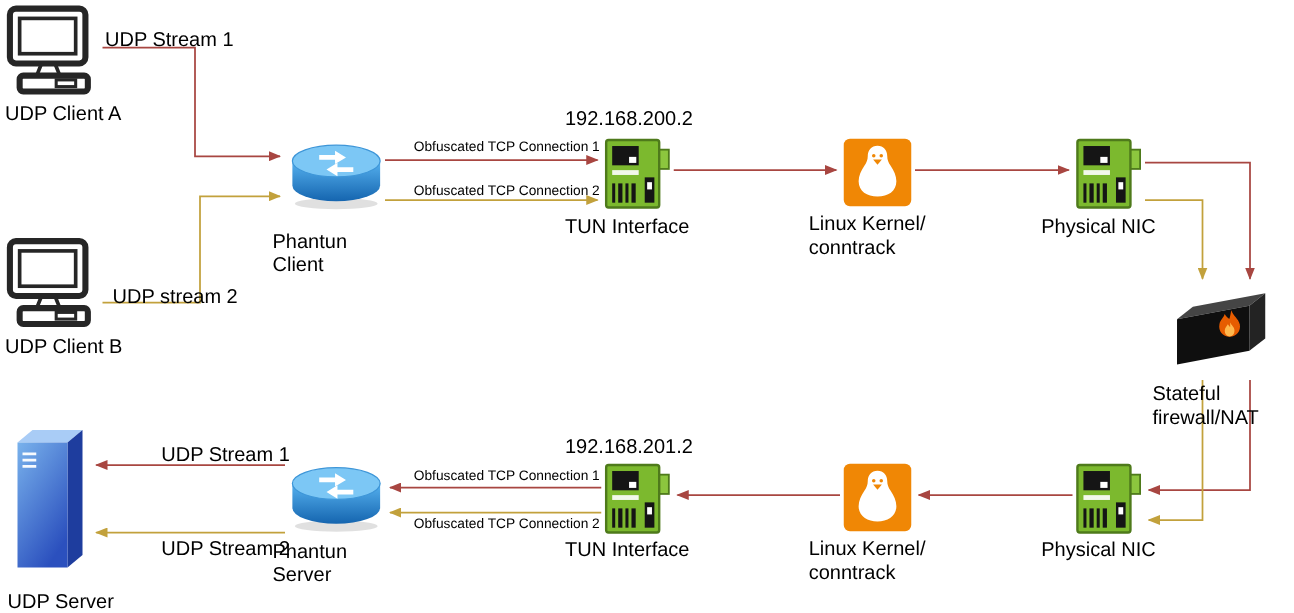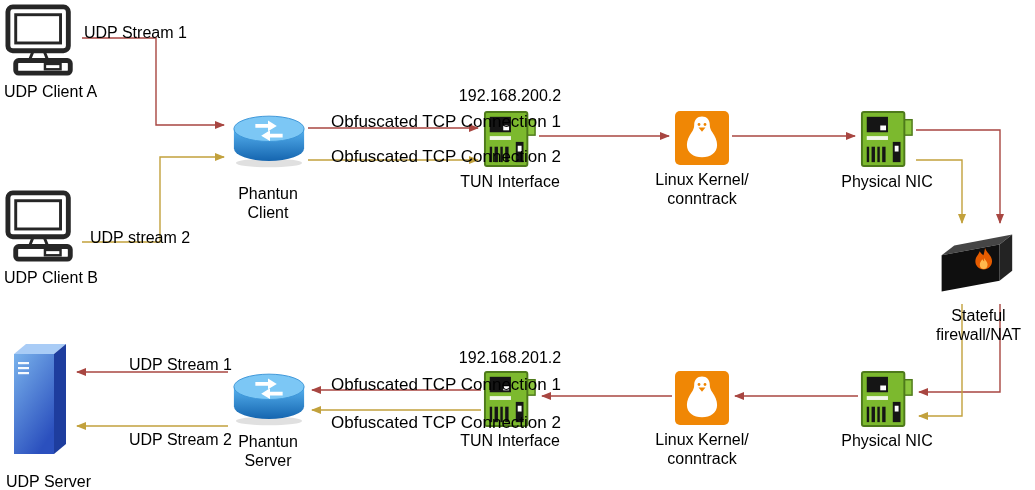--- a/index.html
+++ b/index.html
@@ -1,22 +1,22 @@
 <!DOCTYPE html>
 <html><head>
 <meta charset="utf-8">
 <style>
   * { margin:0; padding:0; box-sizing:border-box; }
   html,body { background:#ffffff; font-family:"Liberation Sans", sans-serif; }
   #canvas { position:relative; width:1035px; height:490px; background:#ffffff; overflow:hidden; }
   .node { position:absolute; }
   .node svg { width:100%; height:100%; display:block; }
   .lbl { position:absolute; font-size:16px; color:#000; line-height:1.2; white-space:pre-line; }
-  .lbl.center { text-align:center; }
-  .lbl.small { font-size:17px; }
+  .lbl.center { text-align:left; }
+  .lbl.small { font-size:11px; }
   #edges { position:absolute; left:0; top:0; }
   #edges polyline { fill:none; stroke-width:1.4px; }
   .hidden-defs { position:absolute; width:0; height:0; overflow:hidden; }
 </style>
 </head>
 <body>
 
 <svg class="hidden-defs" aria-hidden="true">
   <defs>
     <symbol id="sym-computer" viewBox="0 0 80 78">

